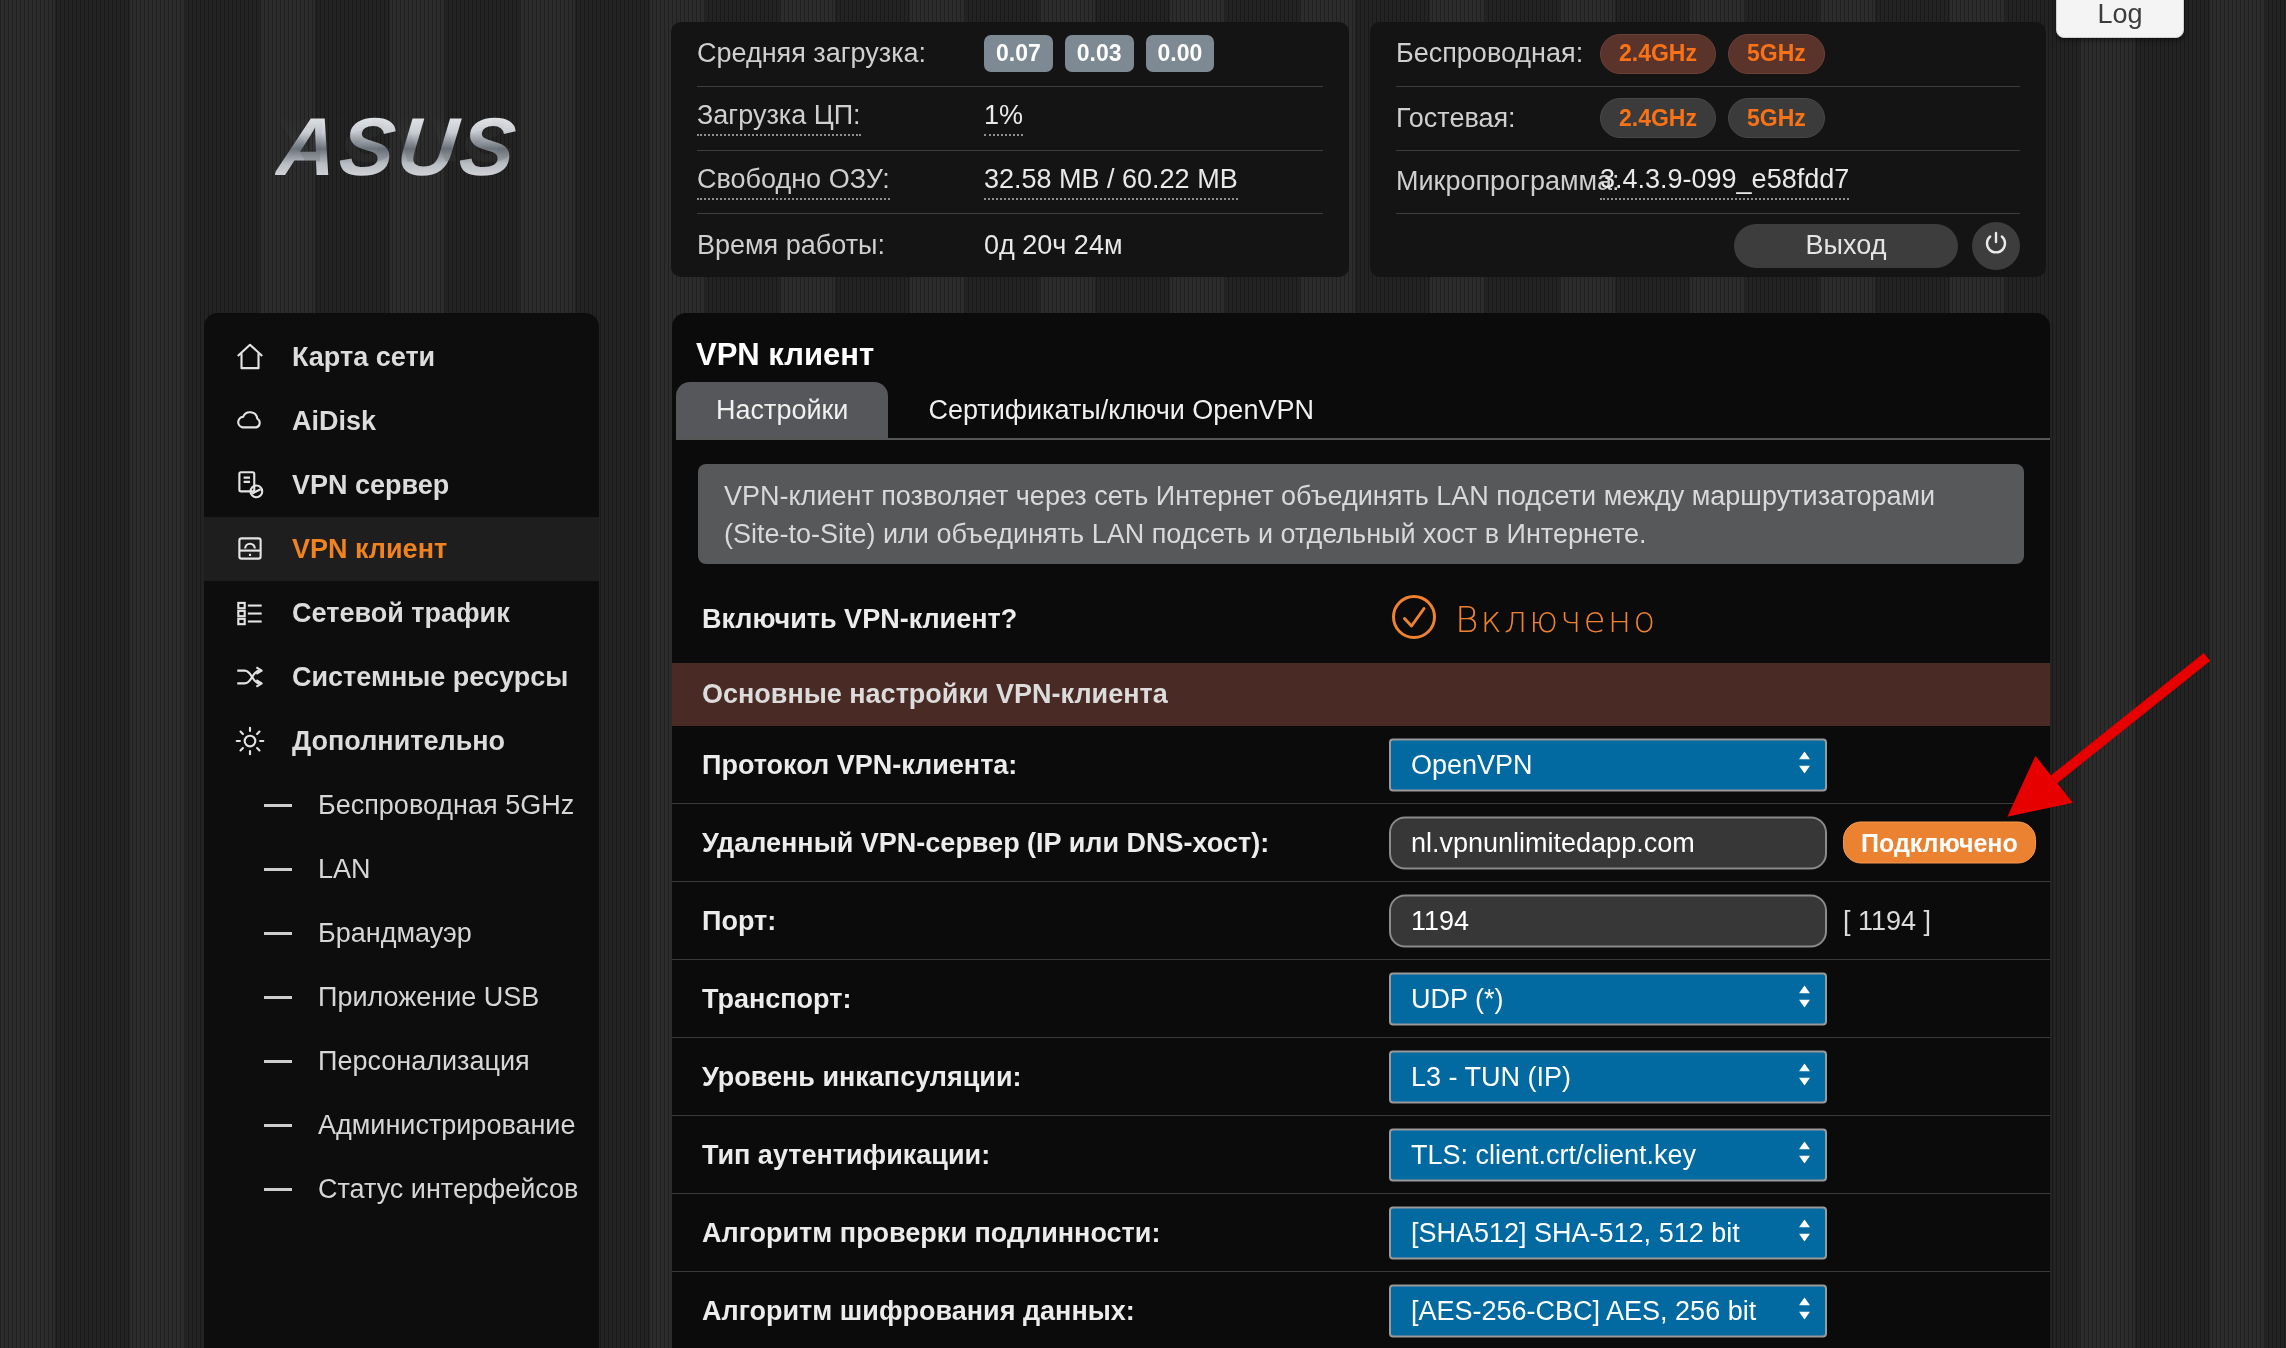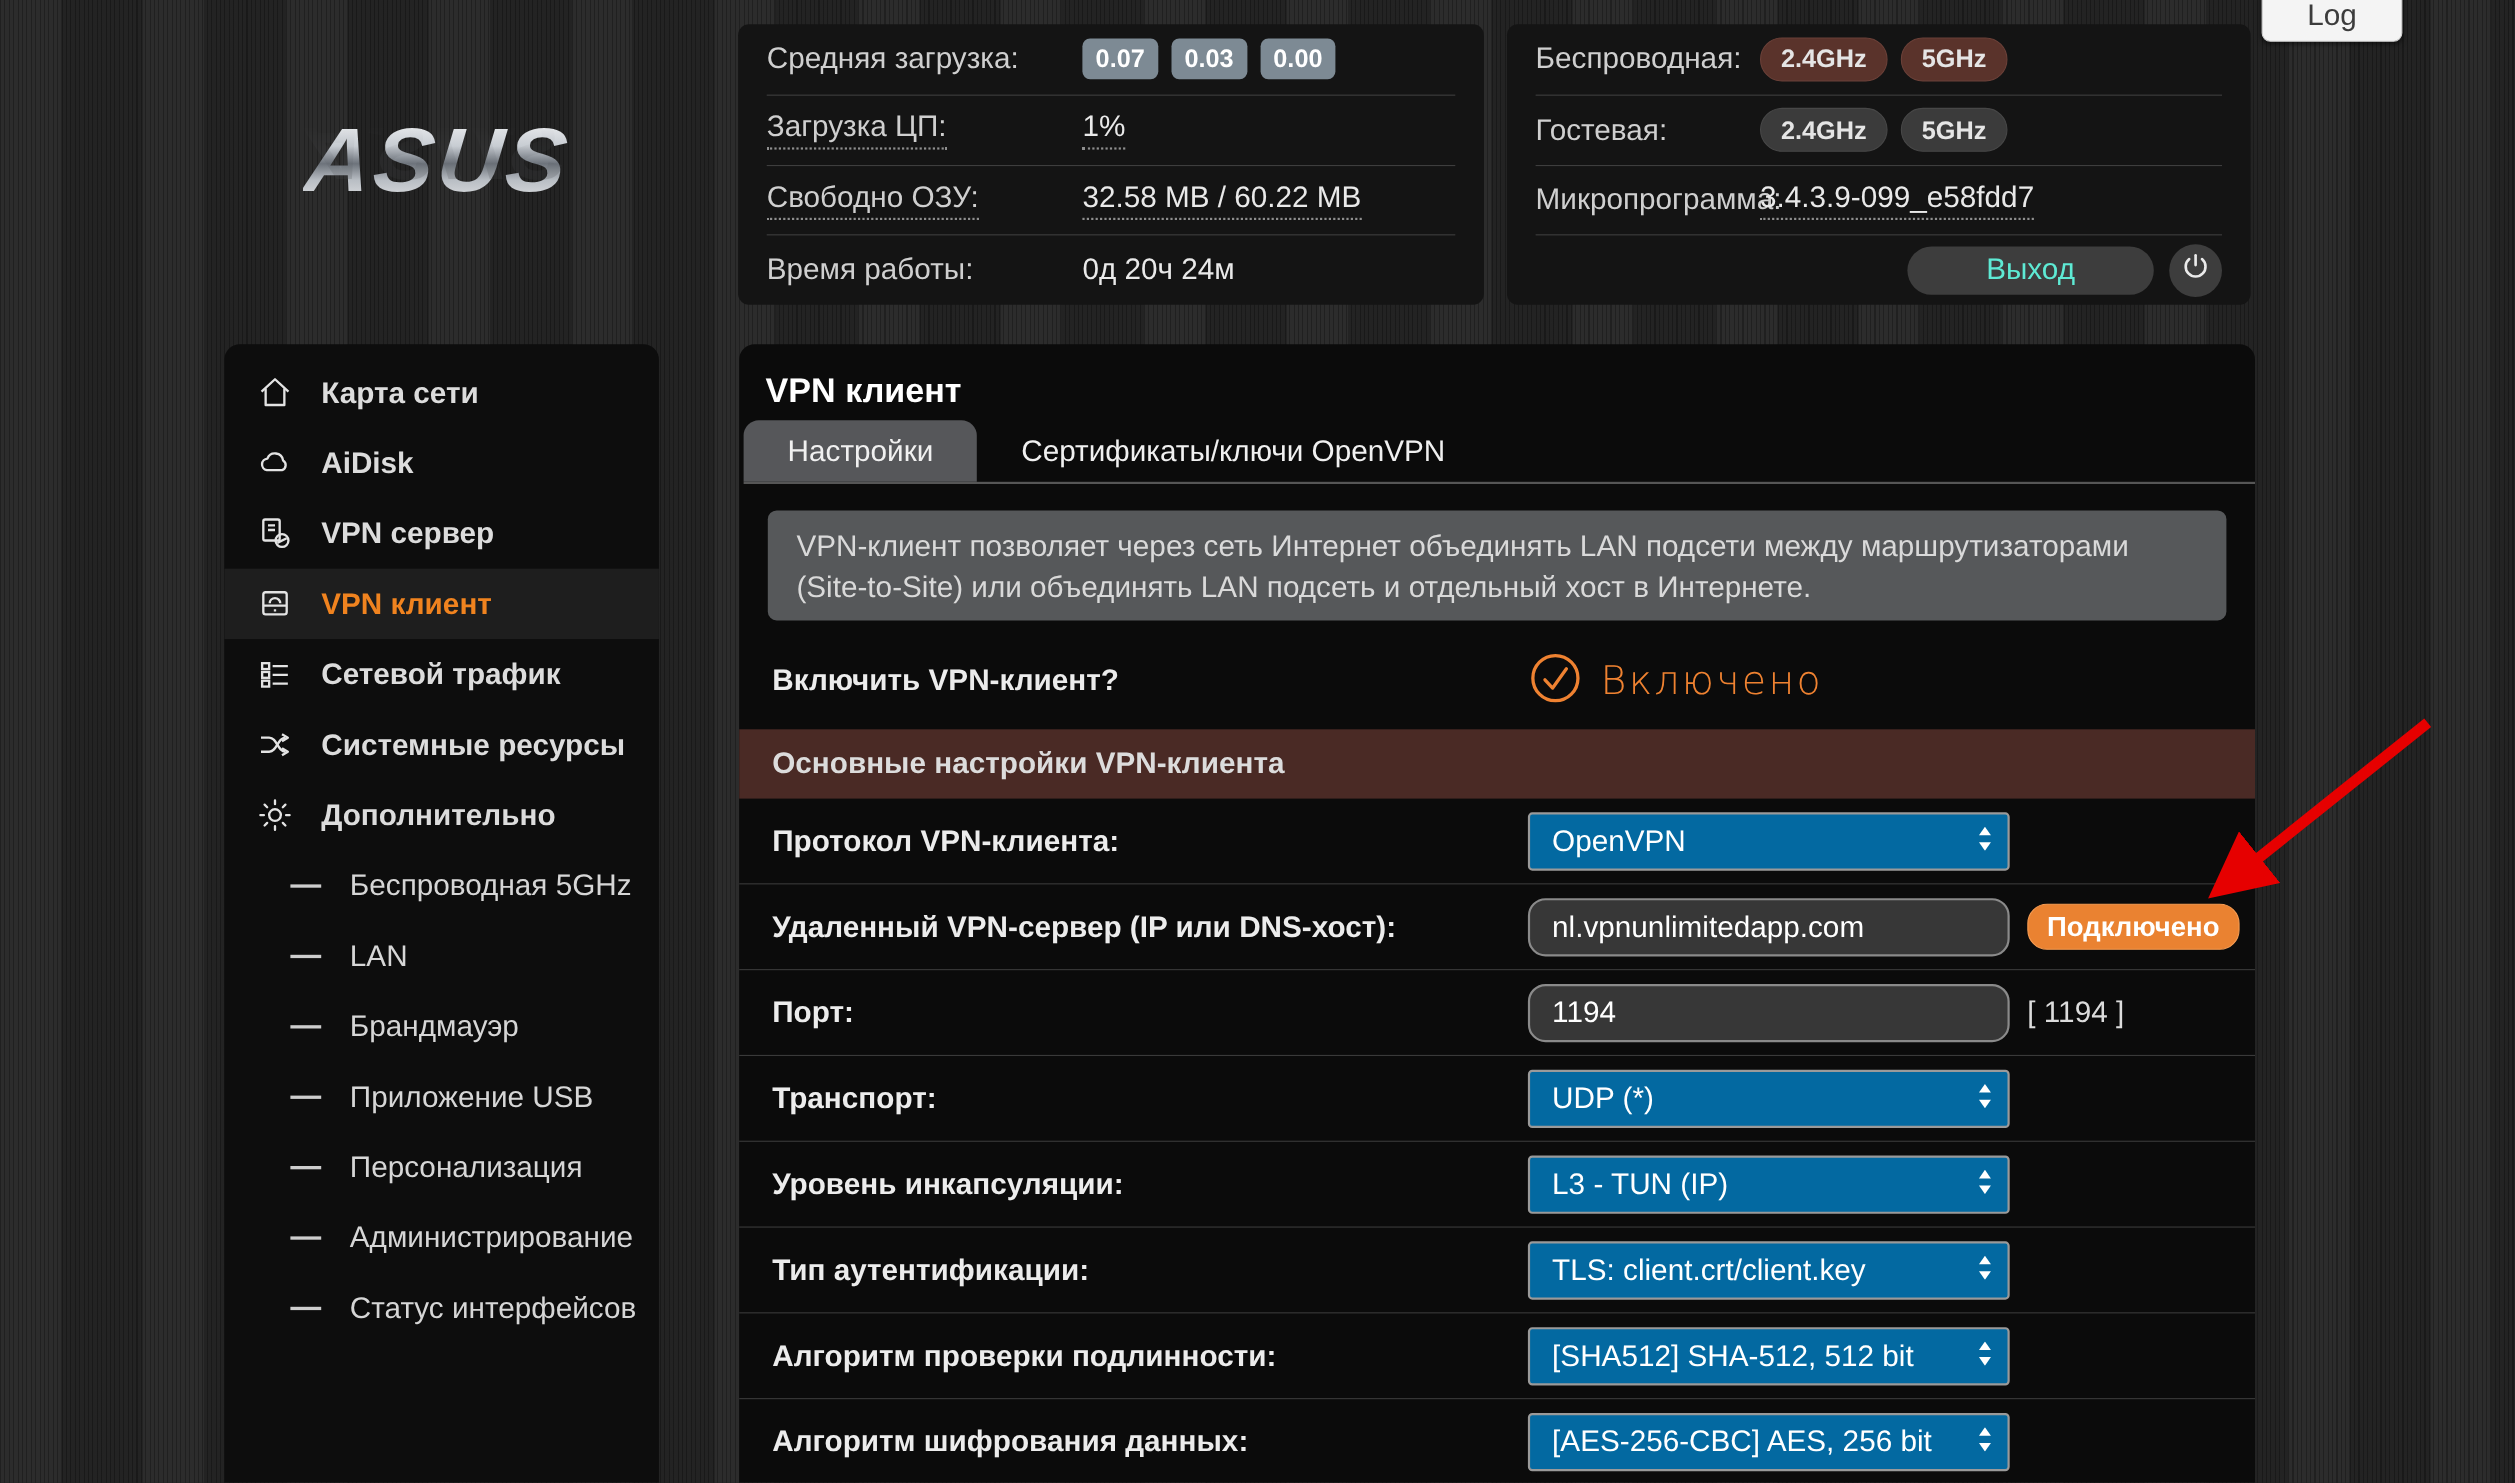--- a/index.html
+++ b/index.html
@@ -59,28 +59,28 @@
   .wifi-panel .info-value-col{ left:204px; }
   .dotted{ border-bottom:2px dotted #8f8f8f; padding-bottom:3px; }
   .value-text{ color:#e9e9e9; font-size:27px; }
   .load-badge{
     background:#7d8a94; color:#fff; font-weight:bold; font-size:23px;
     border-radius:7px; padding:5px 12px;
   }
   .band-pill{
     min-width:92px; height:40px; border-radius:20px;
     display:flex; align-items:center; justify-content:center;
-    color:#e5e5e5; font-weight:bold; font-size:23px; cursor:pointer; padding:0 18px;text-align:center;
+    color:#f97316; font-weight:bold; font-size:23px; cursor:pointer; padding:0 18px;text-align:center;
   }
   .pill-on { background:#5a332b; border:1px solid #6b4038; }
   .pill-off{ background:#3b3b3b; border:1px solid #474747; }
   .logout-row{ justify-content:flex-end; gap:14px; }
   .logout-btn{
     width:224px; height:44px; border-radius:22px; background:#3d3d3d;
-    color:#5eead4; font-size:27px; display:flex; align-items:center; justify-content:center;
+    color:#e5e5e5; font-size:27px; display:flex; align-items:center; justify-content:center;
     cursor:pointer;
   }
   .power-btn{
     width:48px; height:48px; border-radius:50%; background:#3d3d3d;
     display:flex; align-items:center; justify-content:center; cursor:pointer;
   }
 
   
   .sidebar{
     position:absolute; left:204px; top:313px; width:395px; height:1035px;

